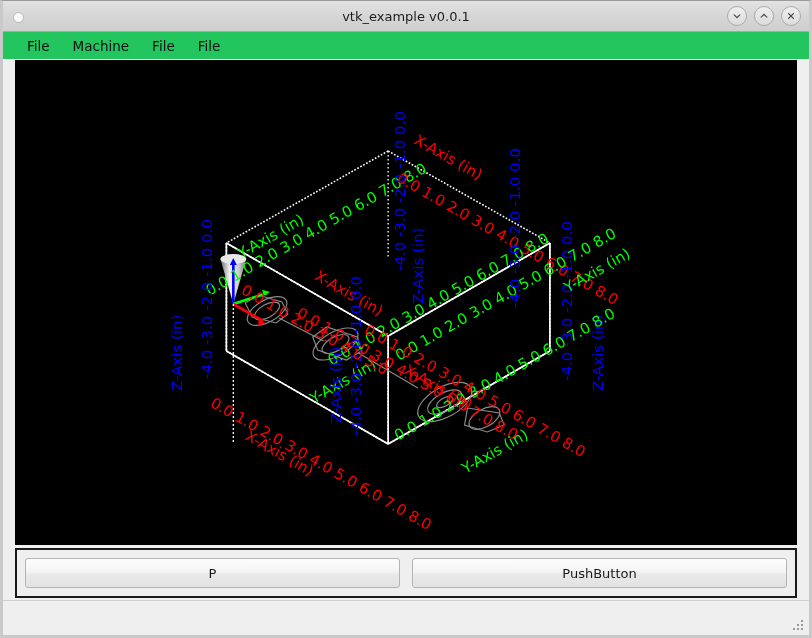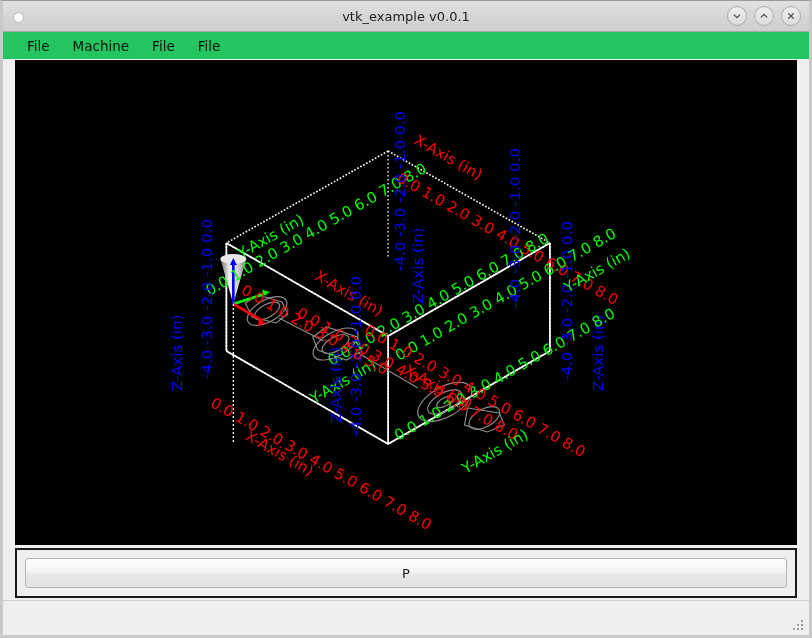--- a/index.html
+++ b/index.html
@@ -366,20 +366,21 @@
 
           <g fill="#0000ff" transform="translate(508,247) rotate(-90)">
             <text x="0" y="0">-4.0 -3.0 -2.0 -1.0 0.0</text>
           </g>
         </g>
       </svg>
     </div>
 
     <div id="button-panel">
       <div class="push-btn">P</div>
+      <div class="push-btn">PushButton</div>
     </div>
 
   </div>
 
   <div id="status-bar">
     <span id="status-text"></span>
     <div id="size-grip">
       <span class="grip-dot" style="left:10px; top:2px;"></span>
       <span class="grip-dot" style="left:6px;  top:6px;"></span>
       <span class="grip-dot" style="left:10px; top:6px;"></span>

